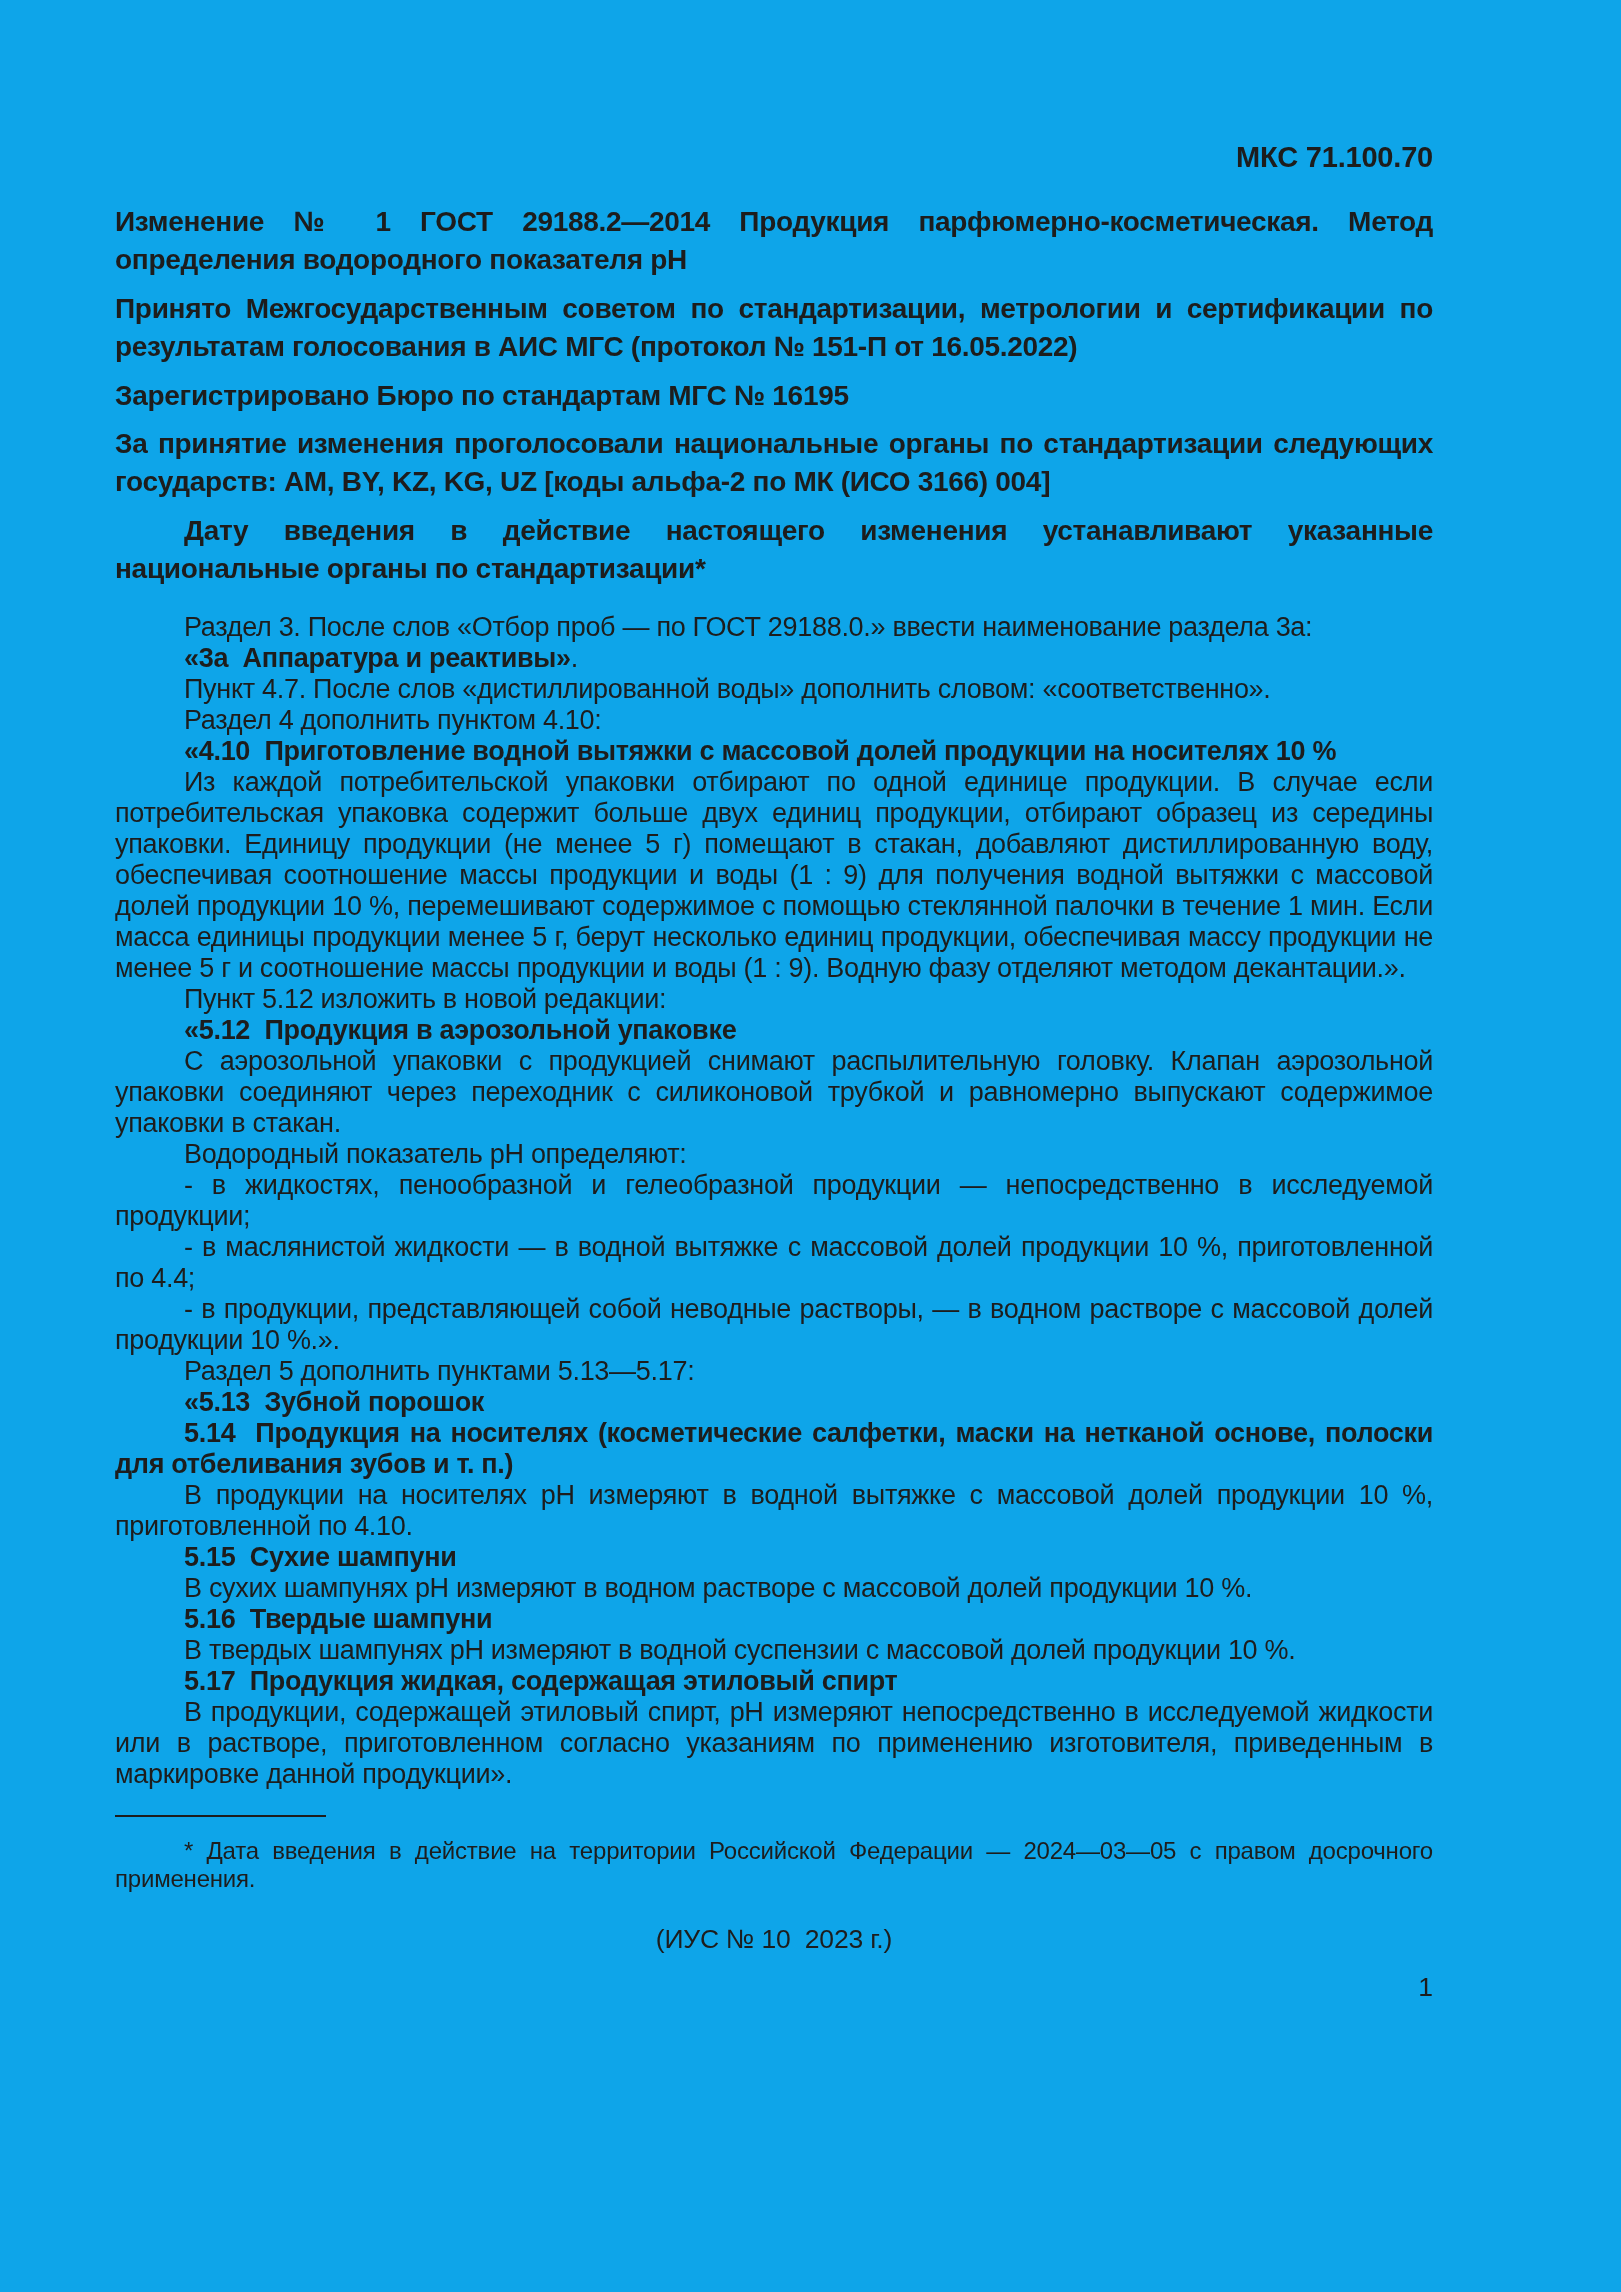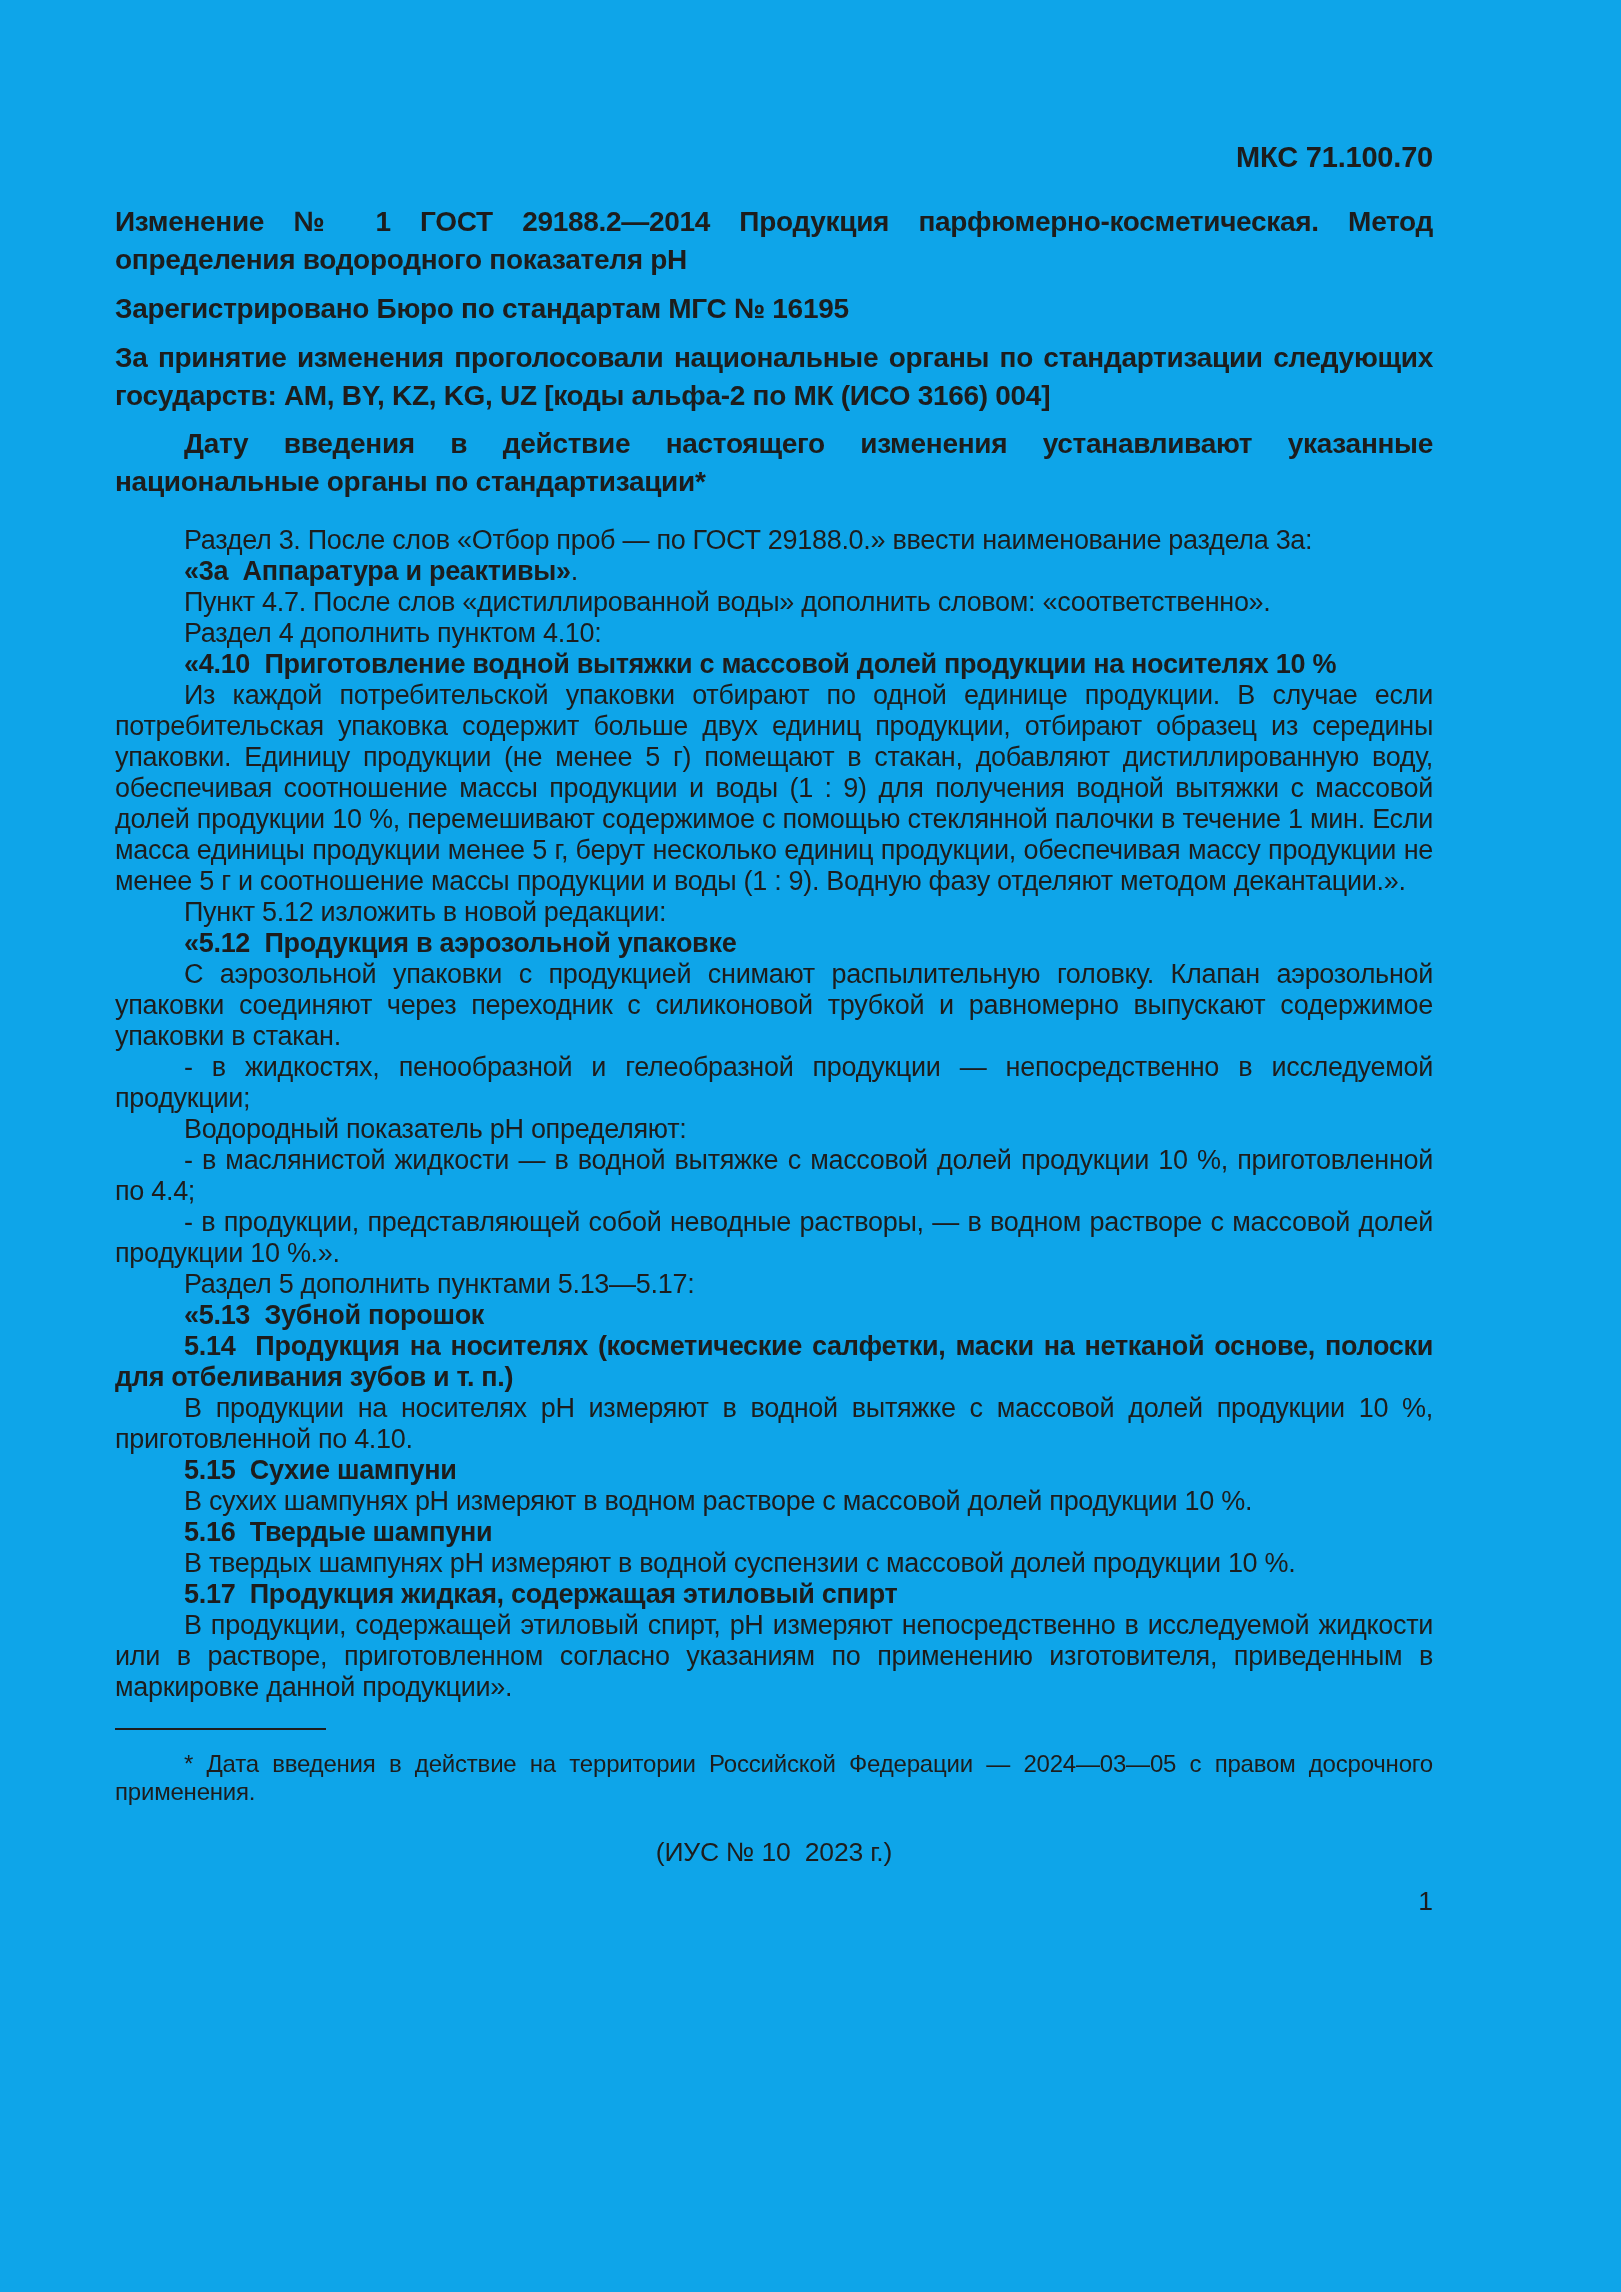--- a/index.html
+++ b/index.html
@@ -78,37 +78,38 @@
 </head>
 <body>
 
 <div class="page">
   <div class="content">
 
     <p class="mks">МКС 71.100.70</p>
 
     <div>
       <p class="intro-p">Изменение № 1 ГОСТ 29188.2—2014 Продукция парфюмерно-косметическая. Метод определения водородного показателя рН</p>
+      <p class="intro-p">Принято Межгосударственным советом по стандартизации, метрологии и сертификации по результатам голосования в АИС МГС (протокол № 151-П от 16.05.2022)</p>
       <p class="intro-p">Зарегистрировано Бюро по стандартам МГС № 16195</p>
       <p class="intro-p">За принятие изменения проголосовали национальные органы по стандартизации следующих государств: AM, BY, KZ, KG, UZ [коды альфа-2 по МК (ИСО 3166) 004]</p>
       <p class="intro-p date-note">Дату введения в действие настоящего изменения устанавливают указанные национальные органы по стандартизации*</p>
     </div>
 
     <div class="body-block">
       <p class="bp">Раздел 3. После слов «Отбор проб — по ГОСТ 29188.0.» ввести наименование раздела 3а:</p>
       <p class="bp"><span class="b">«3а&nbsp; Аппаратура и реактивы»</span><span>.</span></p>
       <p class="bp">Пункт 4.7. После слов «дистиллированной воды» дополнить словом: «соответственно».</p>
       <p class="bp">Раздел 4 дополнить пунктом 4.10:</p>
       <p class="bp bold">«4.10&nbsp; Приготовление водной вытяжки с массовой долей продукции на носителях 10 %</p>
       <p class="bp">Из каждой потребительской упаковки отбирают по одной единице продукции. В случае если потребительская упаковка содержит больше двух единиц продукции, отбирают образец из середины упаковки. Единицу продукции (не менее 5 г) помещают в стакан, добавляют дистиллированную воду, обеспечивая соотношение массы продукции и воды (1 : 9) для получения водной вытяжки с массовой долей продукции 10 %, перемешивают содержимое с помощью стеклянной палочки в течение 1 мин. Если масса единицы продукции менее 5 г, берут несколько единиц продукции, обеспечивая массу продукции не менее 5 г и соотношение массы продукции и воды (1 : 9). Водную фазу отделяют методом декантации.».</p>
       <p class="bp">Пункт 5.12 изложить в новой редакции:</p>
       <p class="bp bold">«5.12&nbsp; Продукция в аэрозольной упаковке</p>
       <p class="bp">С аэрозольной упаковки с продукцией снимают распылительную головку. Клапан аэрозольной упаковки соединяют через переходник с силиконовой трубкой и равномерно выпускают содержимое упаковки в стакан.</p>
+      <p class="bp">Водородный показатель рН определяют:</p>
       <p class="bp">- в жидкостях, пенообразной и гелеобразной продукции — непосредственно в исследуемой продукции;</p>
-      <p class="bp">Водородный показатель рН определяют:</p>
       <p class="bp">- в маслянистой жидкости — в водной вытяжке с массовой долей продукции 10 %, приготовленной по 4.4;</p>
       <p class="bp">- в продукции, представляющей собой неводные растворы, — в водном растворе с массовой долей продукции 10 %.».</p>
       <p class="bp">Раздел 5 дополнить пунктами 5.13—5.17:</p>
       <p class="bp bold">«5.13&nbsp; Зубной порошок</p>
       <p class="bp bold">5.14&nbsp; Продукция на носителях (косметические салфетки, маски на нетканой основе, полоски для отбеливания зубов и т. п.)</p>
       <p class="bp">В продукции на носителях рН измеряют в водной вытяжке с массовой долей продукции 10 %, приготовленной по 4.10.</p>
       <p class="bp bold">5.15&nbsp; Сухие шампуни</p>
       <p class="bp">В сухих шампунях рН измеряют в водном растворе с массовой долей продукции 10 %.</p>
       <p class="bp bold">5.16&nbsp; Твердые шампуни</p>
       <p class="bp">В твердых шампунях рН измеряют в водной суспензии с массовой долей продукции 10 %.</p>

